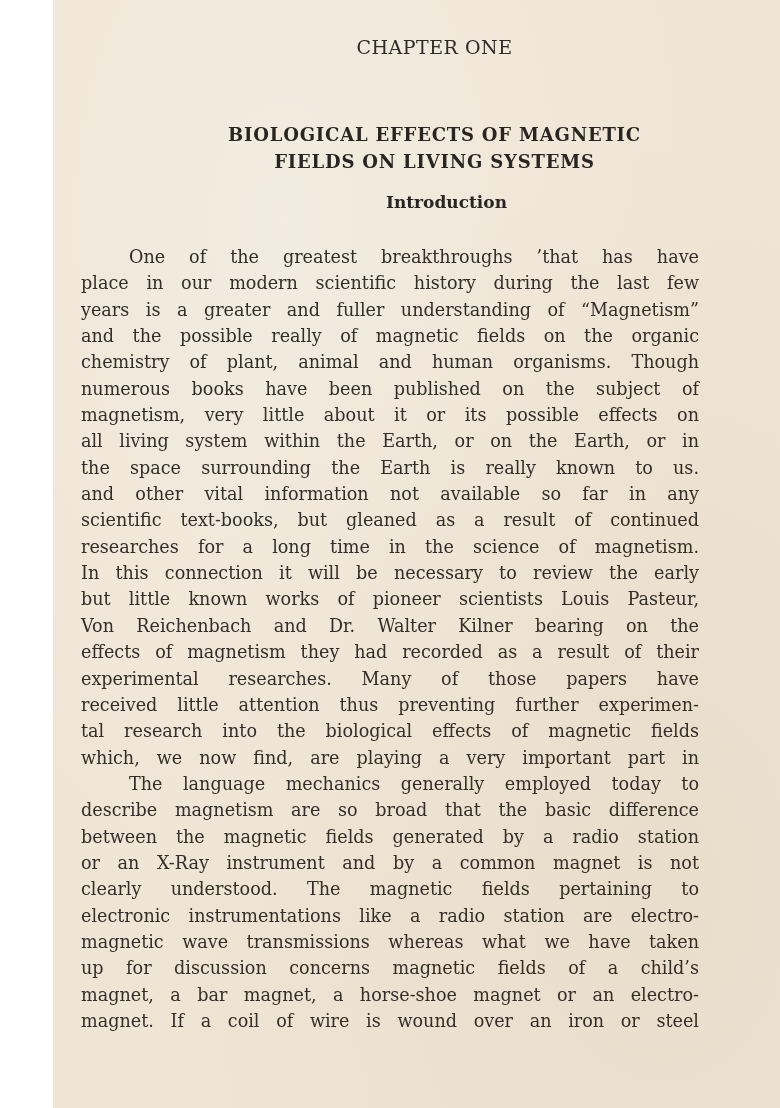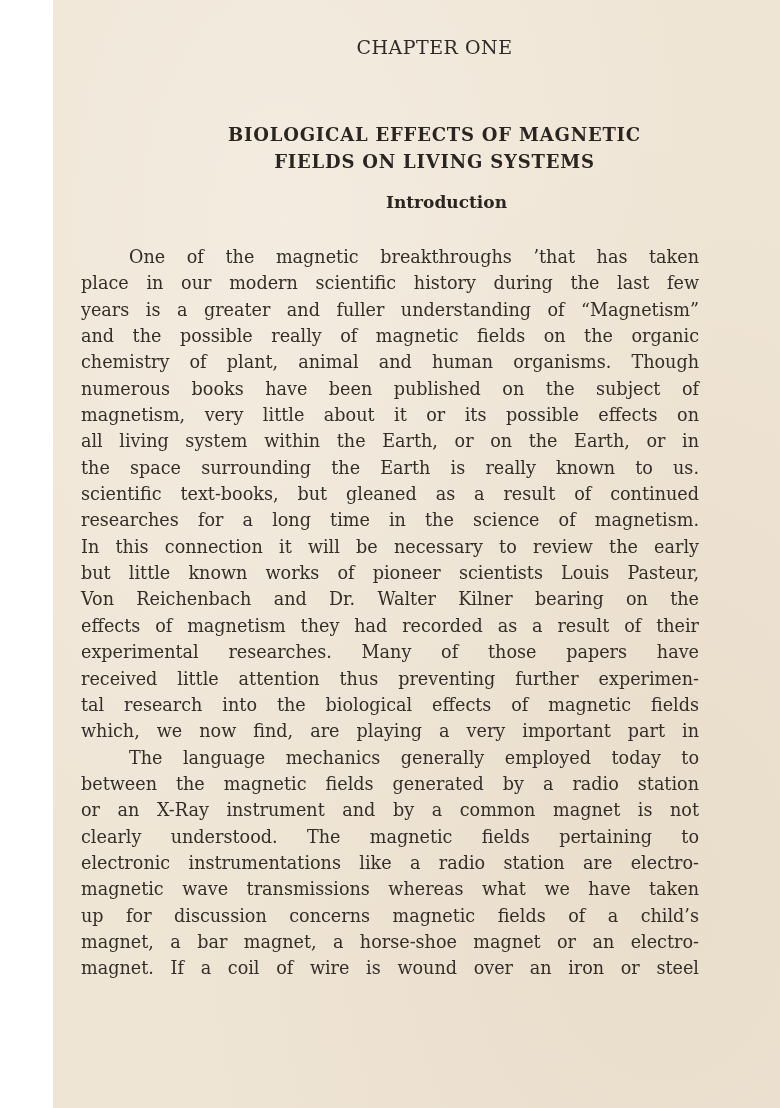--- a/index.html
+++ b/index.html
@@ -90,40 +90,42 @@
   <div class="chapter">CHAPTER ONE</div>
 
   <div class="title">
     <span>BIOLOGICAL EFFECTS OF MAGNETIC</span>
     <span>FIELDS ON LIVING SYSTEMS</span>
   </div>
 
   <div class="section">Introduction</div>
 
   <div class="body">
-    <span class="line indent">One of the magnetic breakthroughs ’that has taken</span>
+    <span class="line indent">One of the greatest breakthroughs ’that has have</span>
     <span class="line">place in our modern scientific history during the last few</span>
     <span class="line">years is a greater and fuller understanding of “Magnetism”</span>
     <span class="line">and the possible really of magnetic fields on the organic</span>
     <span class="line">chemistry of plant, animal and human organisms.  Though</span>
     <span class="line">numerous books have been published on the subject of</span>
     <span class="line">magnetism, very little about it or its possible effects on</span>
     <span class="line">all living system within the Earth, or on the Earth, or in</span>
     <span class="line">the space surrounding the Earth is really known to us.</span>
+    <span class="line">and other vital information not available so far in any</span>
     <span class="line">scientific text-books, but gleaned as a result of continued</span>
     <span class="line">researches for a long time in the science of magnetism.</span>
     <span class="line">In this connection it will be necessary to review the early</span>
     <span class="line">but little known works of pioneer scientists Louis Pasteur,</span>
     <span class="line">Von Reichenbach and Dr. Walter Kilner bearing on the</span>
     <span class="line">effects of magnetism they had recorded as a result of their</span>
     <span class="line">experimental researches. Many of those papers have</span>
     <span class="line">received little attention thus preventing further experimen-</span>
     <span class="line">tal research into the biological effects of magnetic fields</span>
     <span class="line">which, we now find, are playing a very important part in</span>
     <span class="line indent">The language mechanics generally employed today to</span>
+    <span class="line">describe magnetism are so broad that the basic difference</span>
     <span class="line">between the magnetic fields generated by a radio station</span>
     <span class="line">or an X-Ray instrument and by a common magnet is not</span>
     <span class="line">clearly understood. The magnetic fields pertaining to</span>
     <span class="line">electronic instrumentations like a radio station are electro-</span>
     <span class="line">magnetic wave transmissions whereas what we have taken</span>
     <span class="line">up for discussion concerns magnetic fields of a child’s</span>
     <span class="line">magnet, a bar magnet, a horse-shoe magnet or an electro-</span>
     <span class="line">magnet.  If a coil of wire is wound over an iron or steel</span>
   </div>
 </div>

